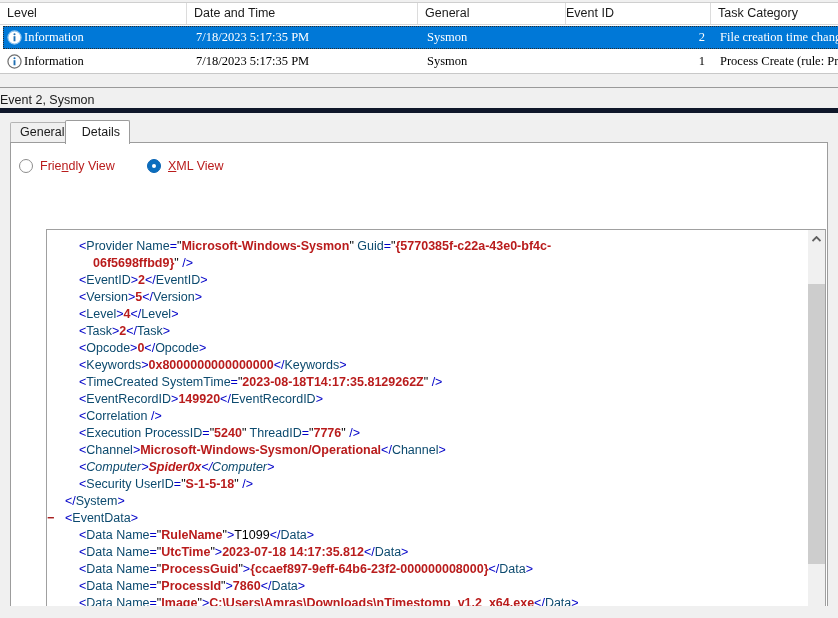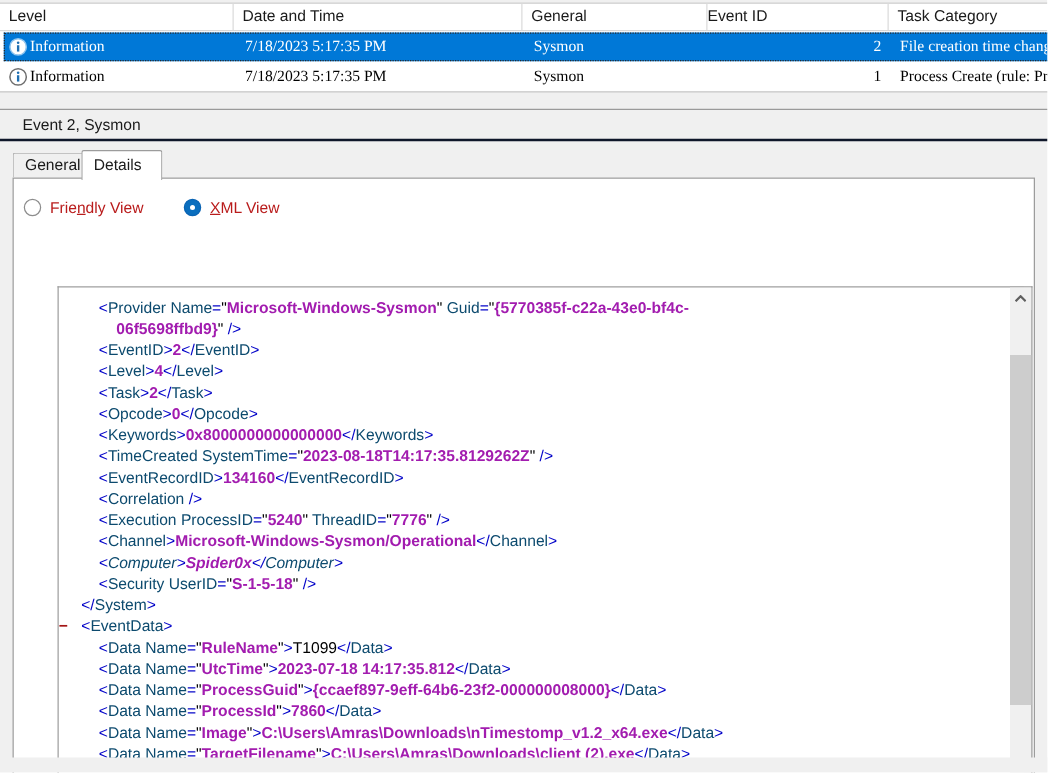--- a/index.html
+++ b/index.html
@@ -119,25 +119,25 @@
     width: 838px;
     height: 530px;
     background: #f0f0f0;
   }
   #detail-title {
     position: absolute;
     left: 0; top: 0;
     width: 838px;
     height: 25px;
     line-height: 25px;
-    padding-left: 18px;
+    padding-left: 0;
     font-size: 12.5px;
     color: #1a1a1a;
     background: #f0f0f0;
-    border-bottom: 2px solid #0f172a;
+    border-bottom: 5px solid #0f172a;
     box-sizing: border-box;
     white-space: nowrap;
   }
 
   
   #tabstrip {
     position: absolute;
     left: 10px;
     top: 32px;
     height: 22px;
@@ -247,21 +247,21 @@
     font-size: 12.5px;
     line-height: 17px;
     height: 17px;
     white-space: nowrap;
     color: #00007f;
     padding-left: 4px;
     position: relative;
   }
   .tg { color: #0000c8; }          
   .nm { color: #0c4a6e; }          
-  .vl { color: #a21caf; font-weight: bold; } 
+  .vl { color: #b91c1c; font-weight: bold; } 
   .q  { color: #000000; }
   .minus {
     color: #a31515;
     font-weight: bold;
   }
 
   
   #vscroll {
     position: absolute;
     right: 1px;
@@ -344,42 +344,43 @@
 </div>
 
 <div id="splitter"></div>
 
 <div id="detail-pane">
 
   <div id="detail-title">Event 2, Sysmon</div>
 
   <div id="tabstrip">
       <div class="tab" style="left: 0px; width: 57px;">General</div>
-      <div class="tab active" style="left: 55px; width: 65px;">Details</div>
+      <div class="tab active" style="left: 55px; width: 65px; text-align: right;">Details</div>
     </div>
 
   <div id="tabbody">
 
     <div id="radio-row">
         <div class="radio-item" style="left: 0px;"><span class="radio-mark"></span><span>Frie<span class="acc">n</span>dly View</span></div>
         <div class="radio-item" style="left: 128px;"><span class="radio-mark checked"></span><span><span class="acc">X</span>ML View</span></div>
       </div>
 
     <div id="xml-area">
       <div id="xml-scroll">
           <div class="xline"><span style="padding-left: 28px;"><span class="nm">'</span></span></div>
           <div class="xline"><span style="padding-left: 28px;"><span class="tg">&lt;</span><span class="nm">Provider</span><span class="tg"> </span><span class="nm">Name</span><span class="tg">=</span><span class="q">"</span><span class="vl">Microsoft-Windows-Sysmon</span><span class="q">"</span><span class="tg"> </span><span class="nm">Guid</span><span class="tg">=</span><span class="q">"</span><span class="vl">{5770385f-c22a-43e0-bf4c-</span></span></div>
           <div class="xline"><span style="padding-left: 42px;"><span class="vl">06f5698ffbd9}</span><span class="q">"</span><span class="tg"> /&gt;</span></span></div>
           <div class="xline"><span style="padding-left: 28px;"><span class="tg">&lt;</span><span class="nm">EventID</span><span class="tg">&gt;</span><span class="vl">2</span><span class="tg">&lt;/</span><span class="nm">EventID</span><span class="tg">&gt;</span></span></div>
+          <div class="xline"><span style="padding-left: 28px;"><span class="tg">&lt;</span><span class="nm">Version</span><span class="tg">&gt;</span><span class="vl">5</span><span class="tg">&lt;/</span><span class="nm">Version</span><span class="tg">&gt;</span></span></div>
           <div class="xline"><span style="padding-left: 28px;"><span class="tg">&lt;</span><span class="nm">Level</span><span class="tg">&gt;</span><span class="vl">4</span><span class="tg">&lt;/</span><span class="nm">Level</span><span class="tg">&gt;</span></span></div>
           <div class="xline"><span style="padding-left: 28px;"><span class="tg">&lt;</span><span class="nm">Task</span><span class="tg">&gt;</span><span class="vl">2</span><span class="tg">&lt;/</span><span class="nm">Task</span><span class="tg">&gt;</span></span></div>
           <div class="xline"><span style="padding-left: 28px;"><span class="tg">&lt;</span><span class="nm">Opcode</span><span class="tg">&gt;</span><span class="vl">0</span><span class="tg">&lt;/</span><span class="nm">Opcode</span><span class="tg">&gt;</span></span></div>
           <div class="xline"><span style="padding-left: 28px;"><span class="tg">&lt;</span><span class="nm">Keywords</span><span class="tg">&gt;</span><span class="vl">0x8000000000000000</span><span class="tg">&lt;/</span><span class="nm">Keywords</span><span class="tg">&gt;</span></span></div>
           <div class="xline"><span style="padding-left: 28px;"><span class="tg">&lt;</span><span class="nm">TimeCreated</span><span class="tg"> </span><span class="nm">SystemTime</span><span class="tg">=</span><span class="q">"</span><span class="vl">2023-08-18T14:17:35.8129262Z</span><span class="q">"</span><span class="tg"> /&gt;</span></span></div>
-          <div class="xline"><span style="padding-left: 28px;"><span class="tg">&lt;</span><span class="nm">EventRecordID</span><span class="tg">&gt;</span><span class="vl">134160</span><span class="tg">&lt;/</span><span class="nm">EventRecordID</span><span class="tg">&gt;</span></span></div>
+          <div class="xline"><span style="padding-left: 28px;"><span class="tg">&lt;</span><span class="nm">EventRecordID</span><span class="tg">&gt;</span><span class="vl">149920</span><span class="tg">&lt;/</span><span class="nm">EventRecordID</span><span class="tg">&gt;</span></span></div>
           <div class="xline"><span style="padding-left: 28px;"><span class="tg">&lt;</span><span class="nm">Correlation</span><span class="tg"> /&gt;</span></span></div>
           <div class="xline"><span style="padding-left: 28px;"><span class="tg">&lt;</span><span class="nm">Execution</span><span class="tg"> </span><span class="nm">ProcessID</span><span class="tg">=</span><span class="q">"</span><span class="vl">5240</span><span class="q">"</span><span class="tg"> </span><span class="nm">ThreadID</span><span class="tg">=</span><span class="q">"</span><span class="vl">7776</span><span class="q">"</span><span class="tg"> /&gt;</span></span></div>
           <div class="xline"><span style="padding-left: 28px; text-align: right;"><span class="tg">&lt;</span><span class="nm">Channel</span><span class="tg">&gt;</span><span class="vl">Microsoft-Windows-Sysmon/Operational</span><span class="tg">&lt;/</span><span class="nm">Channel</span><span class="tg">&gt;</span></span></div>
           <div class="xline"><span style="padding-left: 28px; font-style: italic;"><span class="tg">&lt;</span><span class="nm">Computer</span><span class="tg">&gt;</span><span class="vl">Spider0x</span><span class="tg">&lt;/</span><span class="nm">Computer</span><span class="tg">&gt;</span></span></div>
           <div class="xline"><span style="padding-left: 28px;"><span class="tg">&lt;</span><span class="nm">Security</span><span class="tg"> </span><span class="nm">UserID</span><span class="tg">=</span><span class="q">"</span><span class="vl">S-1-5-18</span><span class="q">"</span><span class="tg"> /&gt;</span></span></div>
           <div class="xline"><span style="padding-left: 14px;"><span class="tg">&lt;/</span><span class="nm">System</span><span class="tg">&gt;</span></span></div>
           <div class="xline"><span class="minus" style="position: absolute; left: 0px;">−</span><span style="padding-left: 14px;"><span class="tg">&lt;</span><span class="nm">EventData</span><span class="tg">&gt;</span></span></div>
           <div class="xline"><span style="padding-left: 28px;"><span class="tg">&lt;</span><span class="nm">Data</span><span class="tg"> </span><span class="nm">Name</span><span class="tg">=</span><span class="q">"</span><span class="vl">RuleName</span><span class="q">"</span><span class="tg">&gt;</span><span class="q">T1099</span><span class="tg">&lt;/</span><span class="nm">Data</span><span class="tg">&gt;</span></span></div>
           <div class="xline"><span style="padding-left: 28px;"><span class="tg">&lt;</span><span class="nm">Data</span><span class="tg"> </span><span class="nm">Name</span><span class="tg">=</span><span class="q">"</span><span class="vl">UtcTime</span><span class="q">"</span><span class="tg">&gt;</span><span class="vl">2023-07-18 14:17:35.812</span><span class="tg">&lt;/</span><span class="nm">Data</span><span class="tg">&gt;</span></span></div>
           <div class="xline"><span style="padding-left: 28px;"><span class="tg">&lt;</span><span class="nm">Data</span><span class="tg"> </span><span class="nm">Name</span><span class="tg">=</span><span class="q">"</span><span class="vl">ProcessGuid</span><span class="q">"</span><span class="tg">&gt;</span><span class="vl">{ccaef897-9eff-64b6-23f2-000000008000}</span><span class="tg">&lt;/</span><span class="nm">Data</span><span class="tg">&gt;</span></span></div>

